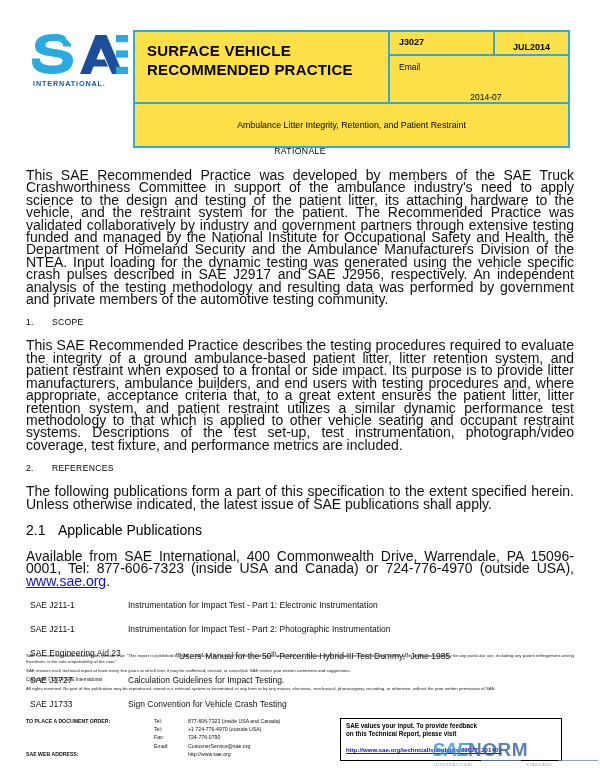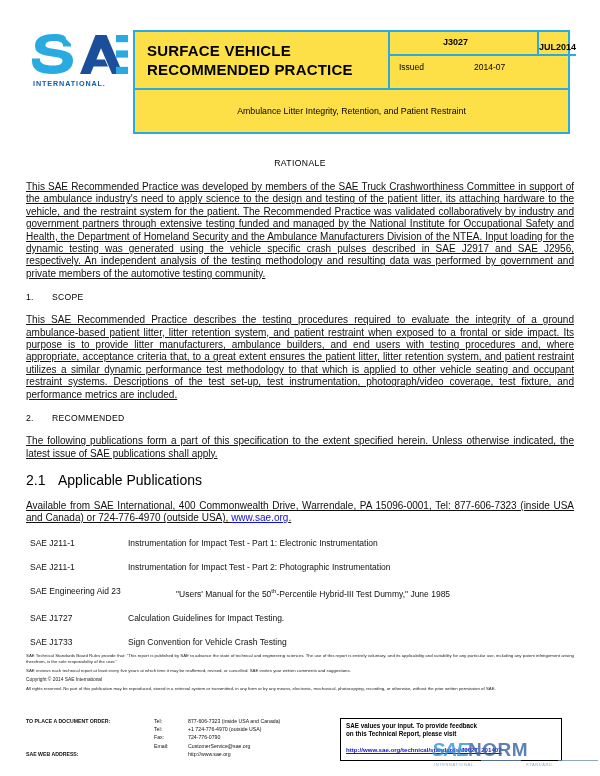--- a/index.html
+++ b/index.html
@@ -92,21 +92,20 @@
   .hdr-docnum {
     flex: 0 0 105px;
     padding-left: 9px;
     font-size: 9px;
     font-weight: bold;
     color: #000;
     box-sizing: border-box;
     border-right: 2px solid #29abe2;
     line-height: 22px;
     height: 25px;
-    margin-left: 44px;
   }
   .hdr-date {
     flex: 1 1 auto;
     text-align: center;
     font-size: 9px;
     font-weight: bold;
     color: #000;
     line-height: 22px;
     height: 14px;
   }
@@ -118,55 +117,55 @@
   }
   .hdr-issued-label {
     padding-left: 9px;
     font-size: 8.5px;
     color: #000;
   }
   .hdr-issued-value {
     padding-left: 50px;
     font-size: 8.5px;
     color: #000;
+    margin-top: 30px;
   }
   .hdr-row2 {
     border-top: 2px solid #29abe2;
     height: 42px;
     display: flex;
     align-items: center;
     justify-content: center;
   }
   .hdr-subject {
     font-size: 8.8px;
     color: #000;
     text-align: center;
   }
 
   
   .content {
     position: absolute;
     left: 26px;
-    top: 158px;
+    top: 146px;
     width: 548px;
   }
   .rationale-head {
     text-align: center;
     font-size: 8.6px;
     letter-spacing: 0.4px;
     color: #000;
     margin-bottom: 13px;
   }
   p.body {
-    font-size: 10px;
+    font-size: 14px;
     line-height: 12.4px;
     text-align: justify;
     color: #111;
     margin: 0 0 12px 0;
-    text-decoration: underline;
   }
   .sect-head {
     font-size: 8.6px;
     color: #000;
     margin: 0 0 12px 0;
     letter-spacing: 0.3px;
   }
   .sect-head .num { display: inline-block; width: 26px; }
   .subsect-head {
     font-size: 14px;
@@ -332,21 +331,21 @@
         <div class="hdr-left">
           <div class="hdr-title-line">SURFACE VEHICLE</div>
           <div class="hdr-title-line">RECOMMENDED PRACTICE</div>
         </div>
         <div class="hdr-right">
           <div class="hdr-right-top">
             <div class="hdr-docnum">J3027</div>
             <div class="hdr-date">JUL2014</div>
           </div>
           <div class="hdr-right-bot">
-            <div class="hdr-issued-label">Issued</div>
+            <div class="hdr-issued-label">Email</div>
             <div class="hdr-issued-value">2014-07</div>
           </div>
         </div>
       </div>
       <div class="hdr-row2">
         <div class="hdr-subject">Ambulance Litter Integrity, Retention, and Patient Restraint</div>
       </div>
     </div>
   </div>
 
@@ -354,21 +353,21 @@
 
     <div class="rationale-head">RATIONALE</div>
     <p class="body">This SAE Recommended Practice was developed by members of the SAE Truck Crashworthiness Committee in support of the ambulance industry's need to apply science to the design and testing of the patient litter, its attaching hardware to the vehicle, and the restraint system for the patient. The Recommended Practice was validated collaboratively by industry and government partners through extensive testing funded and managed by the National Institute for Occupational Safety and Health, the Department of Homeland Security and the Ambulance Manufacturers Division of the NTEA. Input loading for the dynamic testing was generated using the vehicle specific crash pulses described in SAE J2917 and SAE J2956, respectively. An independent analysis of the testing methodology and resulting data was performed by government and private members of the automotive testing community.</p>
 
     <div class="sect-head">
       <span class="num">1.</span><span>SCOPE</span>
     </div>
     <p class="body">This SAE Recommended Practice describes the testing procedures required to evaluate the integrity of a ground ambulance-based patient litter, litter retention system, and patient restraint when exposed to a frontal or side impact. Its purpose is to provide litter manufacturers, ambulance builders, and end users with testing procedures and, where appropriate, acceptance criteria that, to a great extent ensures the patient litter, litter retention system, and patient restraint utilizes a similar dynamic performance test methodology to that which is applied to other vehicle seating and occupant restraint systems. Descriptions of the test set-up, test instrumentation, photograph/video coverage, test fixture, and performance metrics are included.</p>
 
     <div class="sect-head">
-      <span class="num">2.</span><span>RECOMMENDED</span>
+      <span class="num">2.</span><span>REFERENCES</span>
     </div>
     <p class="body">The following publications form a part of this specification to the extent specified herein. Unless otherwise indicated, the latest issue of SAE publications shall apply.</p>
 
     <div class="subsect-head">
       <span class="num">2.1</span><span>Applicable Publications</span>
     </div>
 
     <p class="body"><span>Available from SAE International, 400 Commonwealth Drive, Warrendale, PA 15096-0001, Tel: 877-606-7323 (inside USA and Canada) or 724-776-4970 (outside USA), </span><a class="link" href="#">www.sae.org</a><span>.</span></p>
 
     <div class="ref-list">

